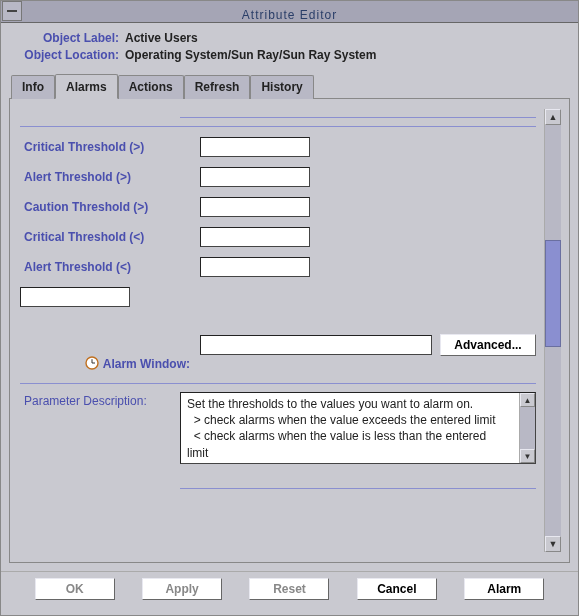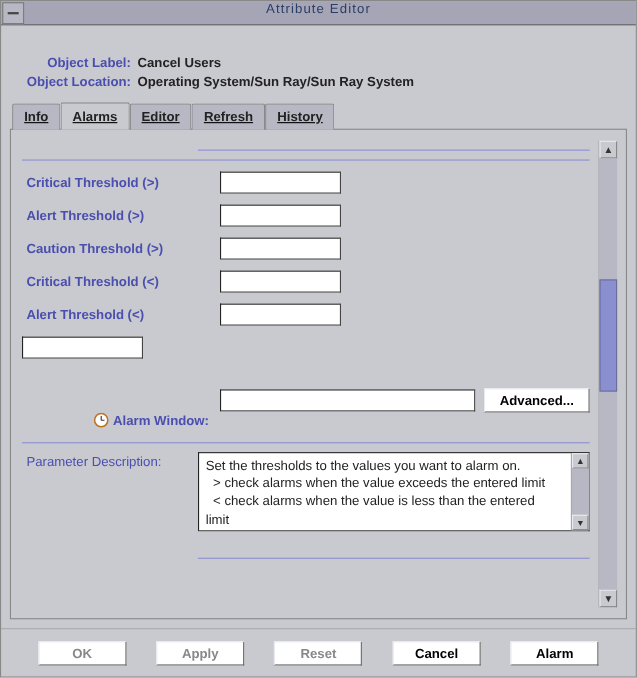--- a/index.html
+++ b/index.html
@@ -17,21 +17,21 @@
     height: 616px;
     background: #c9c9d0;
     border: 1px solid #888;
     display: flex;
     flex-direction: column;
   }
   .titlebar {
     height: 22px;
     background: #a5a5b5;
     display: flex;
-    align-items: flex-start;
+    align-items: flex-end;
     border-bottom: 1px solid #666;
     position: relative;
   }
   .sys-menu {
     width: 20px;
     height: 20px;
     margin: 1px;
     background: #b8b8c5;
     border: 1px solid #777;
     display: flex;
@@ -49,21 +49,20 @@
     left: 0;
     right: 0;
     text-align: center;
     font-size: 12px;
     color: #2a3e68;
     letter-spacing: 1px;
     pointer-events: none;
   }
   .header {
     padding: 8px 14px 10px 14px;
-    margin-top: 19px;
   }
   .hdr-row {
     display: flex;
     margin-bottom: 3px;
   }
   .hdr-label {
     width: 110px;
     text-align: right;
     color: #4a4fae;
     font-weight: bold;
@@ -74,21 +73,20 @@
     font-weight: bold;
     color: #222;
     font-size: 12px;
   }
   .tabs {
     display: flex;
     padding: 0 10px;
     margin-bottom: -1px;
     position: relative;
     z-index: 2;
-    text-decoration: underline;
   }
   .tab {
     padding: 4px 10px;
     border: 1px solid #888;
     border-bottom: none;
     background: #b8b8c5;
     margin-right: 0;
     font-weight: bold;
     font-size: 12px;
     color: #222;
@@ -264,21 +262,21 @@
     left:0;
     right:0;
     height: 26%;
     background:#8a8fd0;
     border:1px solid #6a6fa0;
   }
   .button-bar {
     height: 44px;
     border-top: 1px solid #aaa;
     display: flex;
-    align-items: center;
+    align-items: flex-start;
     justify-content: space-around;
     padding: 6px 20px;
   }
   .button-bar .btn {
     width: 80px;
   }
   .hr-blue.bottom {
     margin-top: 24px;
     margin-left: 160px;
   }
@@ -291,32 +289,32 @@
   <div class="titlebar">
     <div class="sys-menu">
         <span></span>
       </div>
     <div class="title-text">Attribute Editor</div>
   </div>
 
   <div class="header">
     <div class="hdr-row">
       <div class="hdr-label">Object Label:</div>
-      <div class="hdr-value">Cancel Users</div>
+      <div class="hdr-value">Active Users</div>
     </div>
     <div class="hdr-row">
       <div class="hdr-label">Object Location:</div>
       <div class="hdr-value">Operating System/Sun Ray/Sun Ray System</div>
     </div>
   </div>
 
   <div class="tabs">
     <div class="tab">Info</div>
     <div class="tab active">Alarms</div>
-    <div class="tab">Editor</div>
+    <div class="tab">Actions</div>
     <div class="tab">Refresh</div>
     <div class="tab">History</div>
   </div>
 
   <div class="tab-panel">
     <div class="scroll-area">
 
       <hr class="hr-blue short">
       <hr class="hr-blue">
 

